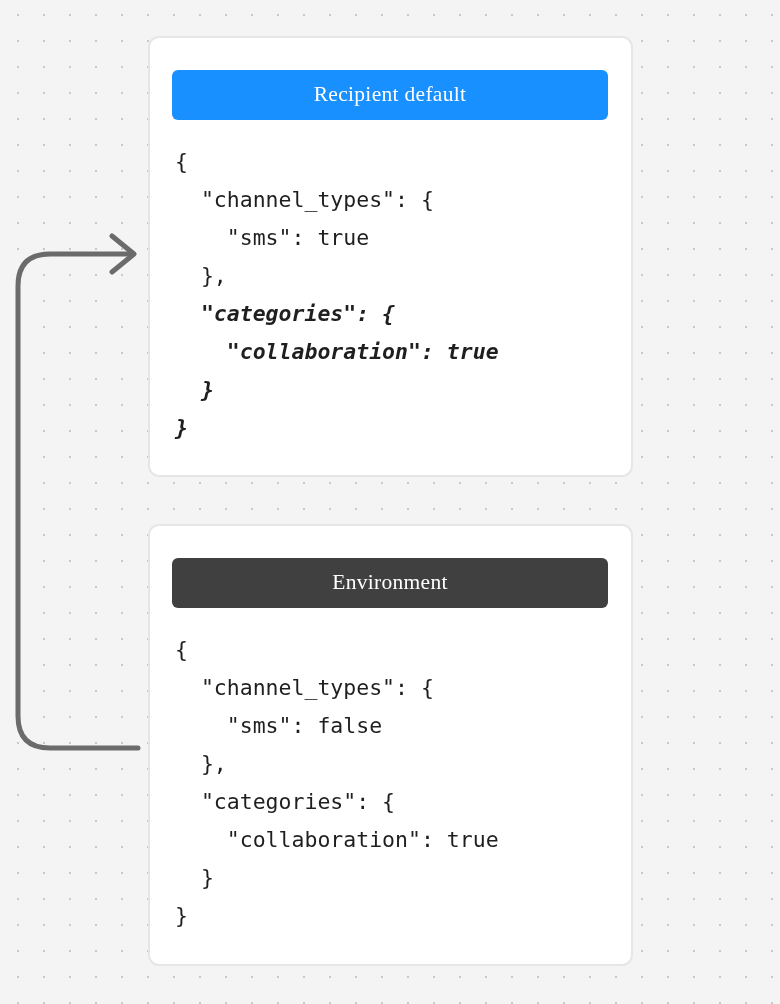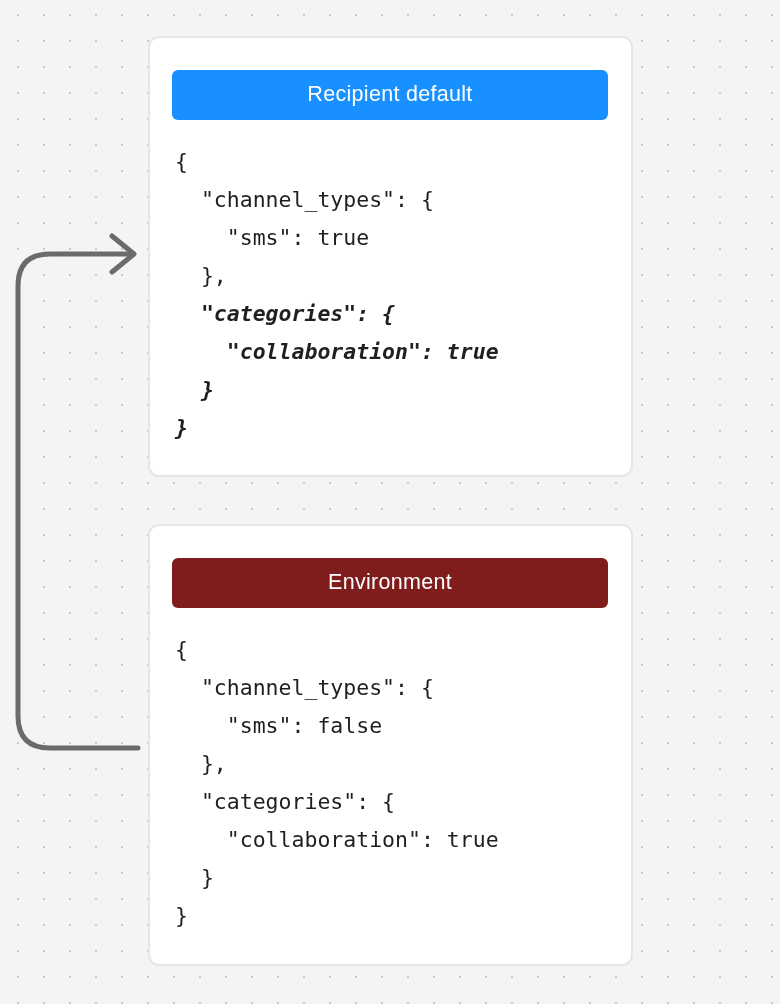--- a/index.html
+++ b/index.html
@@ -56,21 +56,21 @@
     width: 436px;
     height: 50px;
     border-radius: 6px;
     display: flex;
     align-items: center;
     justify-content: center;
     box-sizing: border-box;
   }
   .card-badge-label {
     color: #ffffff;
-    font-family: Liberation Sans, sans-serif;
+    font-family: Liberation Serif, serif;
     font-size: 21.5px;
     letter-spacing: 0.3px;
     line-height: 1;
     white-space: nowrap;
   }
   #badge-recipient-default { background: #1890ff; }
   #badge-environment       { background: #1dae56; }
 
   .card-json {
     position: absolute;
@@ -103,17 +103,17 @@
 </svg>
 
 <div class="card" id="card-recipient-default">
   <div class="card-badge" id="badge-recipient-default" style="background: rgb(24, 144, 255);">
     <span class="card-badge-label">Recipient default</span>
   </div>
   <div class="card-json"><span class="json-line">{</span><span class="json-line">  "channel_types": {</span><span class="json-line">    "sms": true</span><span class="json-line">  },</span><span class="json-line diff">  "categories": {</span><span class="json-line diff">    "collaboration": true</span><span class="json-line diff">  }</span><span class="json-line diff">}</span></div>
 </div>
 
 <div class="card" id="card-environment">
-  <div class="card-badge" id="badge-environment" style="background: #7f1d1d;">
+  <div class="card-badge" id="badge-environment" style="background: #404040;">
     <span class="card-badge-label">Environment</span>
   </div>
   <div class="card-json"><span class="json-line">{</span><span class="json-line">  "channel_types": {</span><span class="json-line">    "sms": false</span><span class="json-line">  },</span><span class="json-line">  "categories": {</span><span class="json-line">    "collaboration": true</span><span class="json-line">  }</span><span class="json-line">}</span></div>
 </div>
 
 </body></html>

